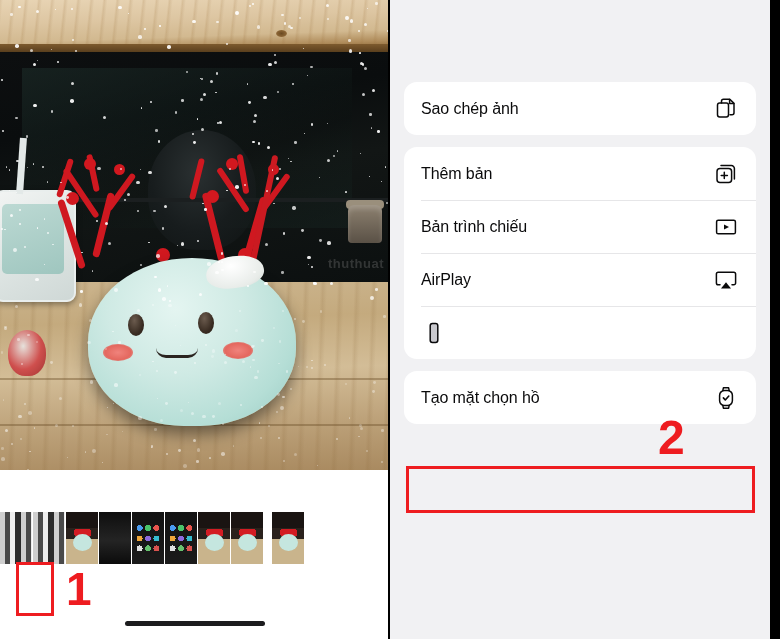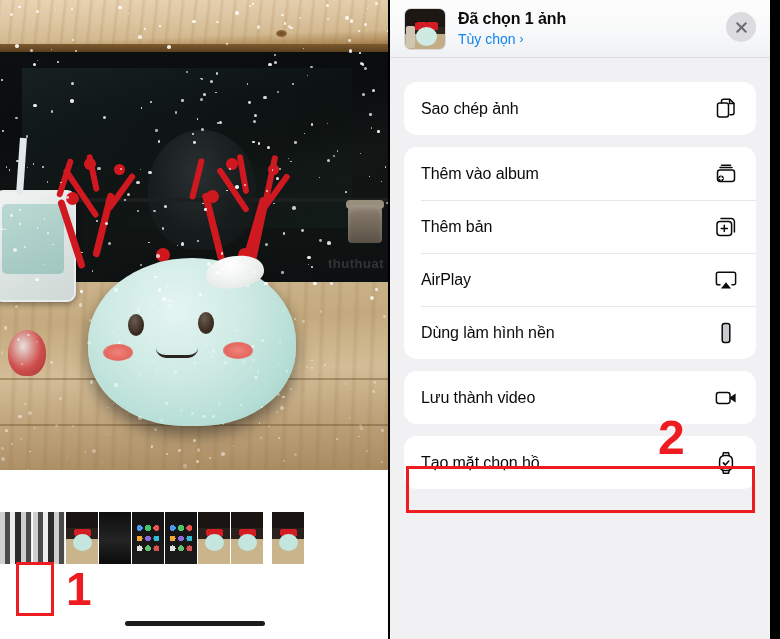--- a/index.html
+++ b/index.html
@@ -578,101 +578,67 @@
     <div class="annot-box box1"></div>
     <div class="annot-num num1">1</div>
 
     <div class="home-bar"></div>
   </div>
 
   <div class="divider-v"></div>
 
   <div class="right-pane">
 
-    <div class="sheet-header">
-      <div class="hdr-thumb">
-        <div class="hj"></div>
-          <div class="ha"></div>
-          <div class="hp"></div>
-      </div>
-      <div class="hdr-text">
-        <div class="hdr-title">Đã chọn 1 ảnh</div>
-        <div class="hdr-sub">
-          <span>Tùy chọn</span>
-          <span class="chev">›</span>
-        </div>
-      </div>
-      <div class="close-btn">
-        <svg width="15" height="15" viewBox="0 0 15 15" stroke="#6a6a70" stroke-width="2" stroke-linecap="round">
-          <path d="M3.2 3.2 11.8 11.8M11.8 3.2 3.2 11.8"></path>
-        </svg>
-      </div>
-    </div>
 
     <div class="sheet-body" id="sheetbody">
         <div class="card" style="margin-top: 24px;">
           <div class="row">
             <div class="row-label">Sao chép ảnh</div>
             <div class="row-icon">
               <svg width="24" height="24" viewBox="0 0 24 24" fill="none" stroke="#0a0a0b" stroke-width="1.5" stroke-linecap="round" stroke-linejoin="round">
                 <rect x="3.5" y="6" width="11" height="14" rx="2.2"></rect>
                 <path d="M7.5 6V4.2a2 2 0 0 1 2-2h6.3l4.2 4.2v9.4a2 2 0 0 1-2 2H16"></path>
                 <path d="M15.6 2.4v4.2h4.2"></path>
               </svg>
             </div>
           </div>
         </div>
         <div class="card">
           <div class="row">
-            <div class="row-label">Thêm vào album</div>
-            <div class="row-icon">
-              <svg width="24" height="24" viewBox="0 0 24 24" fill="none" stroke="#0a0a0b" stroke-width="1.5" stroke-linecap="round" stroke-linejoin="round">
-                <path d="M7.5 3.2h9"></path>
-                <path d="M6 5.6h12"></path>
-                <rect x="3.5" y="8" width="17" height="11.5" rx="2.4"></rect>
-                <circle cx="7" cy="16.4" r="2.8" fill="#0a0a0b" stroke="none"></circle>
-                <path d="M7 14.9v3M5.5 16.4h3" stroke="#fff" stroke-width="1.3"></path>
-              </svg>
-            </div>
-          </div>
-          <div class="row">
             <div class="row-label">Thêm bản</div>
             <div class="row-icon">
               <svg width="24" height="24" viewBox="0 0 24 24" fill="none" stroke="#0a0a0b" stroke-width="1.5" stroke-linecap="round" stroke-linejoin="round">
                 <path d="M7 3.6h10.4a3 3 0 0 1 3 3V17"></path>
                 <rect x="3" y="6.4" width="14.6" height="14" rx="3"></rect>
                 <path d="M10.3 10.3v6.2M7.2 13.4h6.2"></path>
+              </svg>
+            </div>
+          </div>
+          <div class="row">
+            <div class="row-label">Bản trình chiếu</div>
+            <div class="row-icon">
+              <svg width="24" height="24" viewBox="0 0 24 24" fill="none" stroke="#0a0a0b" stroke-width="1.5" stroke-linecap="round" stroke-linejoin="round">
+                <rect x="2.6" y="5.2" width="18.8" height="13.6" rx="1.6"></rect>
+                <path d="M10 9.4 15 12l-5 2.6z" fill="#0a0a0b" stroke="none"></path>
               </svg>
             </div>
           </div>
           <div class="row">
             <div class="row-label">AirPlay</div>
             <div class="row-icon">
               <svg width="24" height="24" viewBox="0 0 24 24" fill="none" stroke="#0a0a0b" stroke-width="1.5" stroke-linecap="round" stroke-linejoin="round">
                 <path d="M6 16.8H4.2a1.8 1.8 0 0 1-1.8-1.8V6a1.8 1.8 0 0 1 1.8-1.8h15.6A1.8 1.8 0 0 1 21.6 6v9a1.8 1.8 0 0 1-1.8 1.8H18"></path>
                 <path d="M12 14.3 17 20.6H7z" fill="#0a0a0b" stroke="none"></path>
               </svg>
             </div>
           </div>
           <div class="row">
-            <div class="row-label">Dùng làm hình nền</div>
             <div class="row-icon">
               <svg width="24" height="24" viewBox="0 0 24 24" fill="none" stroke="#0a0a0b" stroke-width="1.5" stroke-linecap="round" stroke-linejoin="round">
                 <rect x="8.2" y="2.6" width="7.6" height="18.8" rx="2.2" fill="#c9c9ce" stroke="#0a0a0b"></rect>
-              </svg>
-            </div>
-          </div>
-        </div>
-        <div class="card">
-          <div class="row">
-            <div class="row-label">Lưu thành video</div>
-            <div class="row-icon">
-              <svg width="24" height="24" viewBox="0 0 24 24" fill="none" stroke="#0a0a0b" stroke-width="1.5" stroke-linecap="round" stroke-linejoin="round">
-                <rect x="2.4" y="6.6" width="13.6" height="10.8" rx="2.4"></rect>
-                <path d="M16 11.2 21.6 7.4v9.2L16 12.8z" fill="#0a0a0b" stroke="none"></path>
               </svg>
             </div>
           </div>
         </div>
         <div class="card">
           <div class="row">
             <div class="row-label">Tạo mặt chọn hồ</div>
             <div class="row-icon">
               <svg width="24" height="24" viewBox="0 0 24 24" fill="none" stroke="#0a0a0b" stroke-width="1.5" stroke-linecap="round" stroke-linejoin="round">
                 <rect x="5.6" y="4.4" width="12.8" height="15.2" rx="5"></rect>

